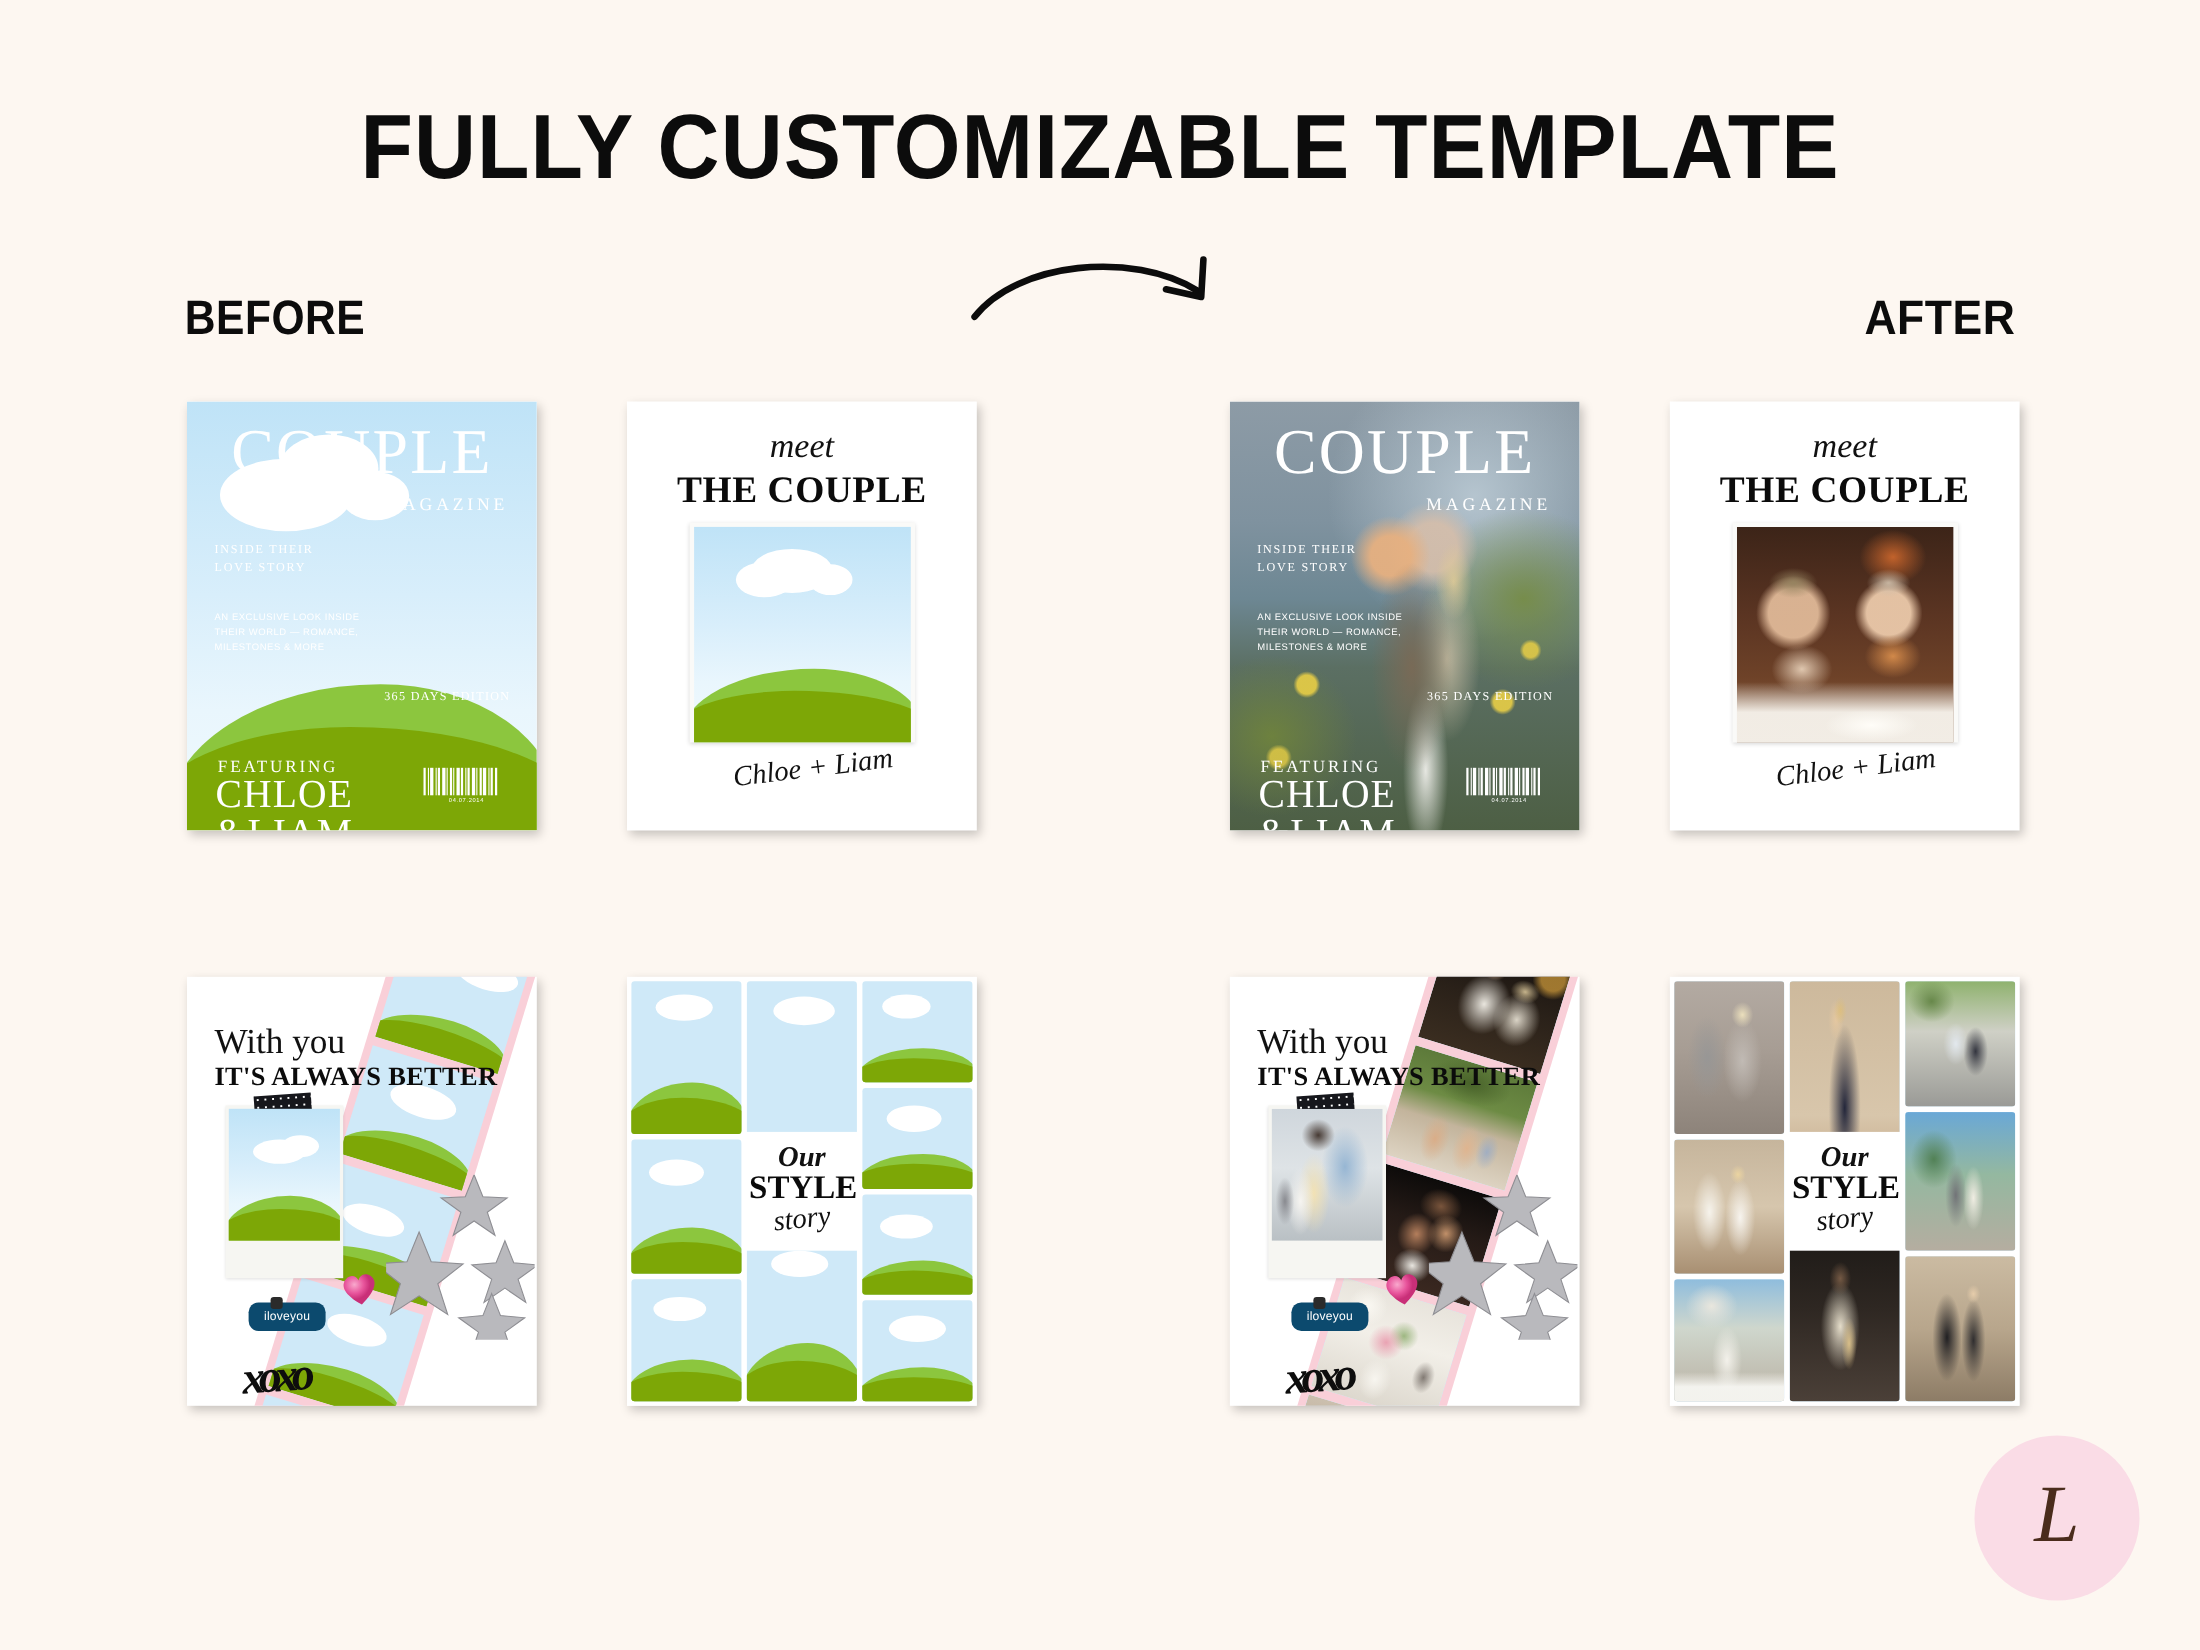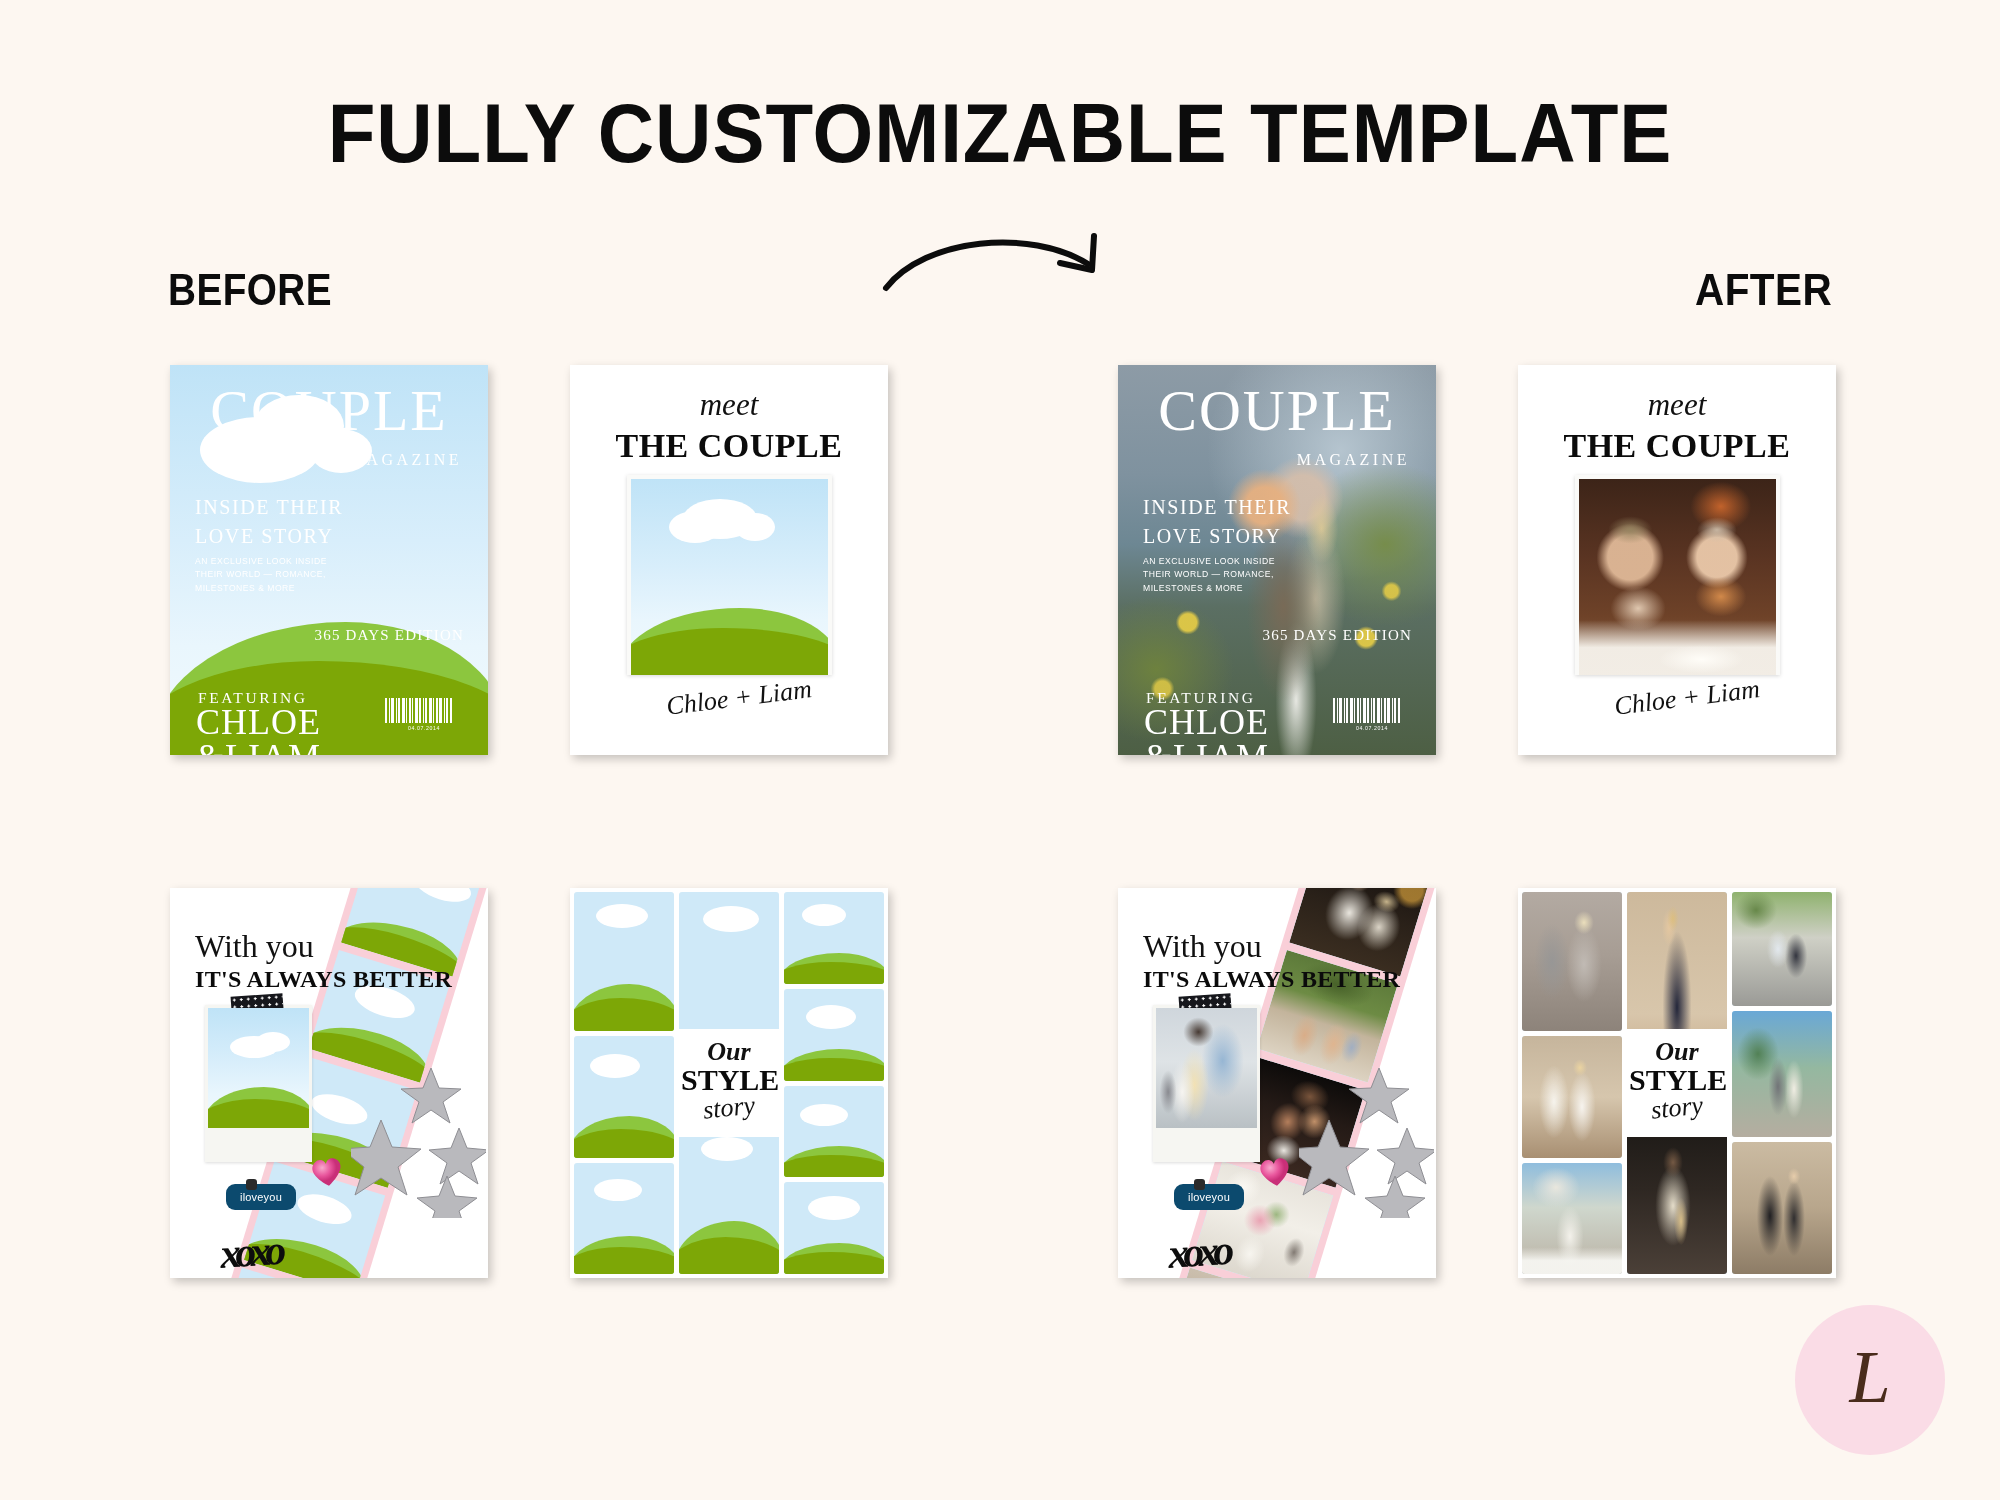--- a/index.html
+++ b/index.html
@@ -65,27 +65,27 @@
   
   .cover{ position:absolute; inset:0; }
   .cover-photo{ position:absolute; inset:0; }
   .cv-title{ position:absolute; left:0; right:0; top:17px; text-align:center;
              font-family:"Liberation Serif", serif; font-weight:normal;
              font-size:58px; letter-spacing:2px; color:#fff; line-height:1;}
   .cv-mag{ position:absolute; right:26px; top:86px;
            font-family:"Liberation Serif", serif; font-size:16px;
            letter-spacing:3.5px; color:#fff;}
   .cv-inside{ position:absolute; left:25px; top:128px;
-           font-family:"Liberation Serif", serif; font-size:20px;
+           font-family:"Liberation Serif", serif; font-size:11px;
            letter-spacing:1.6px; color:#fff; line-height:1.45;}
   .cv-sub{ position:absolute; left:25px; top:190px; width:150px;
            font-family:"Liberation Sans", sans-serif; font-size:8.6px;
            letter-spacing:.5px; color:#fff; line-height:1.55;}
   .cv-edition{ position:absolute; right:24px; top:262px;
-           font-family:"Liberation Serif", serif; font-size:15px;
+           font-family:"Liberation Serif", serif; font-size:11px;
            letter-spacing:1.2px; color:#fff;}
   .cv-feat{ position:absolute; left:28px; top:324px;
            font-family:"Liberation Serif", serif; font-size:15.5px;
            letter-spacing:2.6px; color:#fff;}
   .cv-names{ position:absolute; left:26px; top:340px;
            font-family:"Liberation Serif", serif; font-size:36px;
            letter-spacing:1px; color:#fff; line-height:.97;}
   .barcode{ position:absolute; right:25px; bottom:24px; width:78px; }
   .bc-bars{ display:flex; gap:1.5px; height:25px; align-items:stretch; }
   .bc-bars i{ display:block; background:#fff; }

